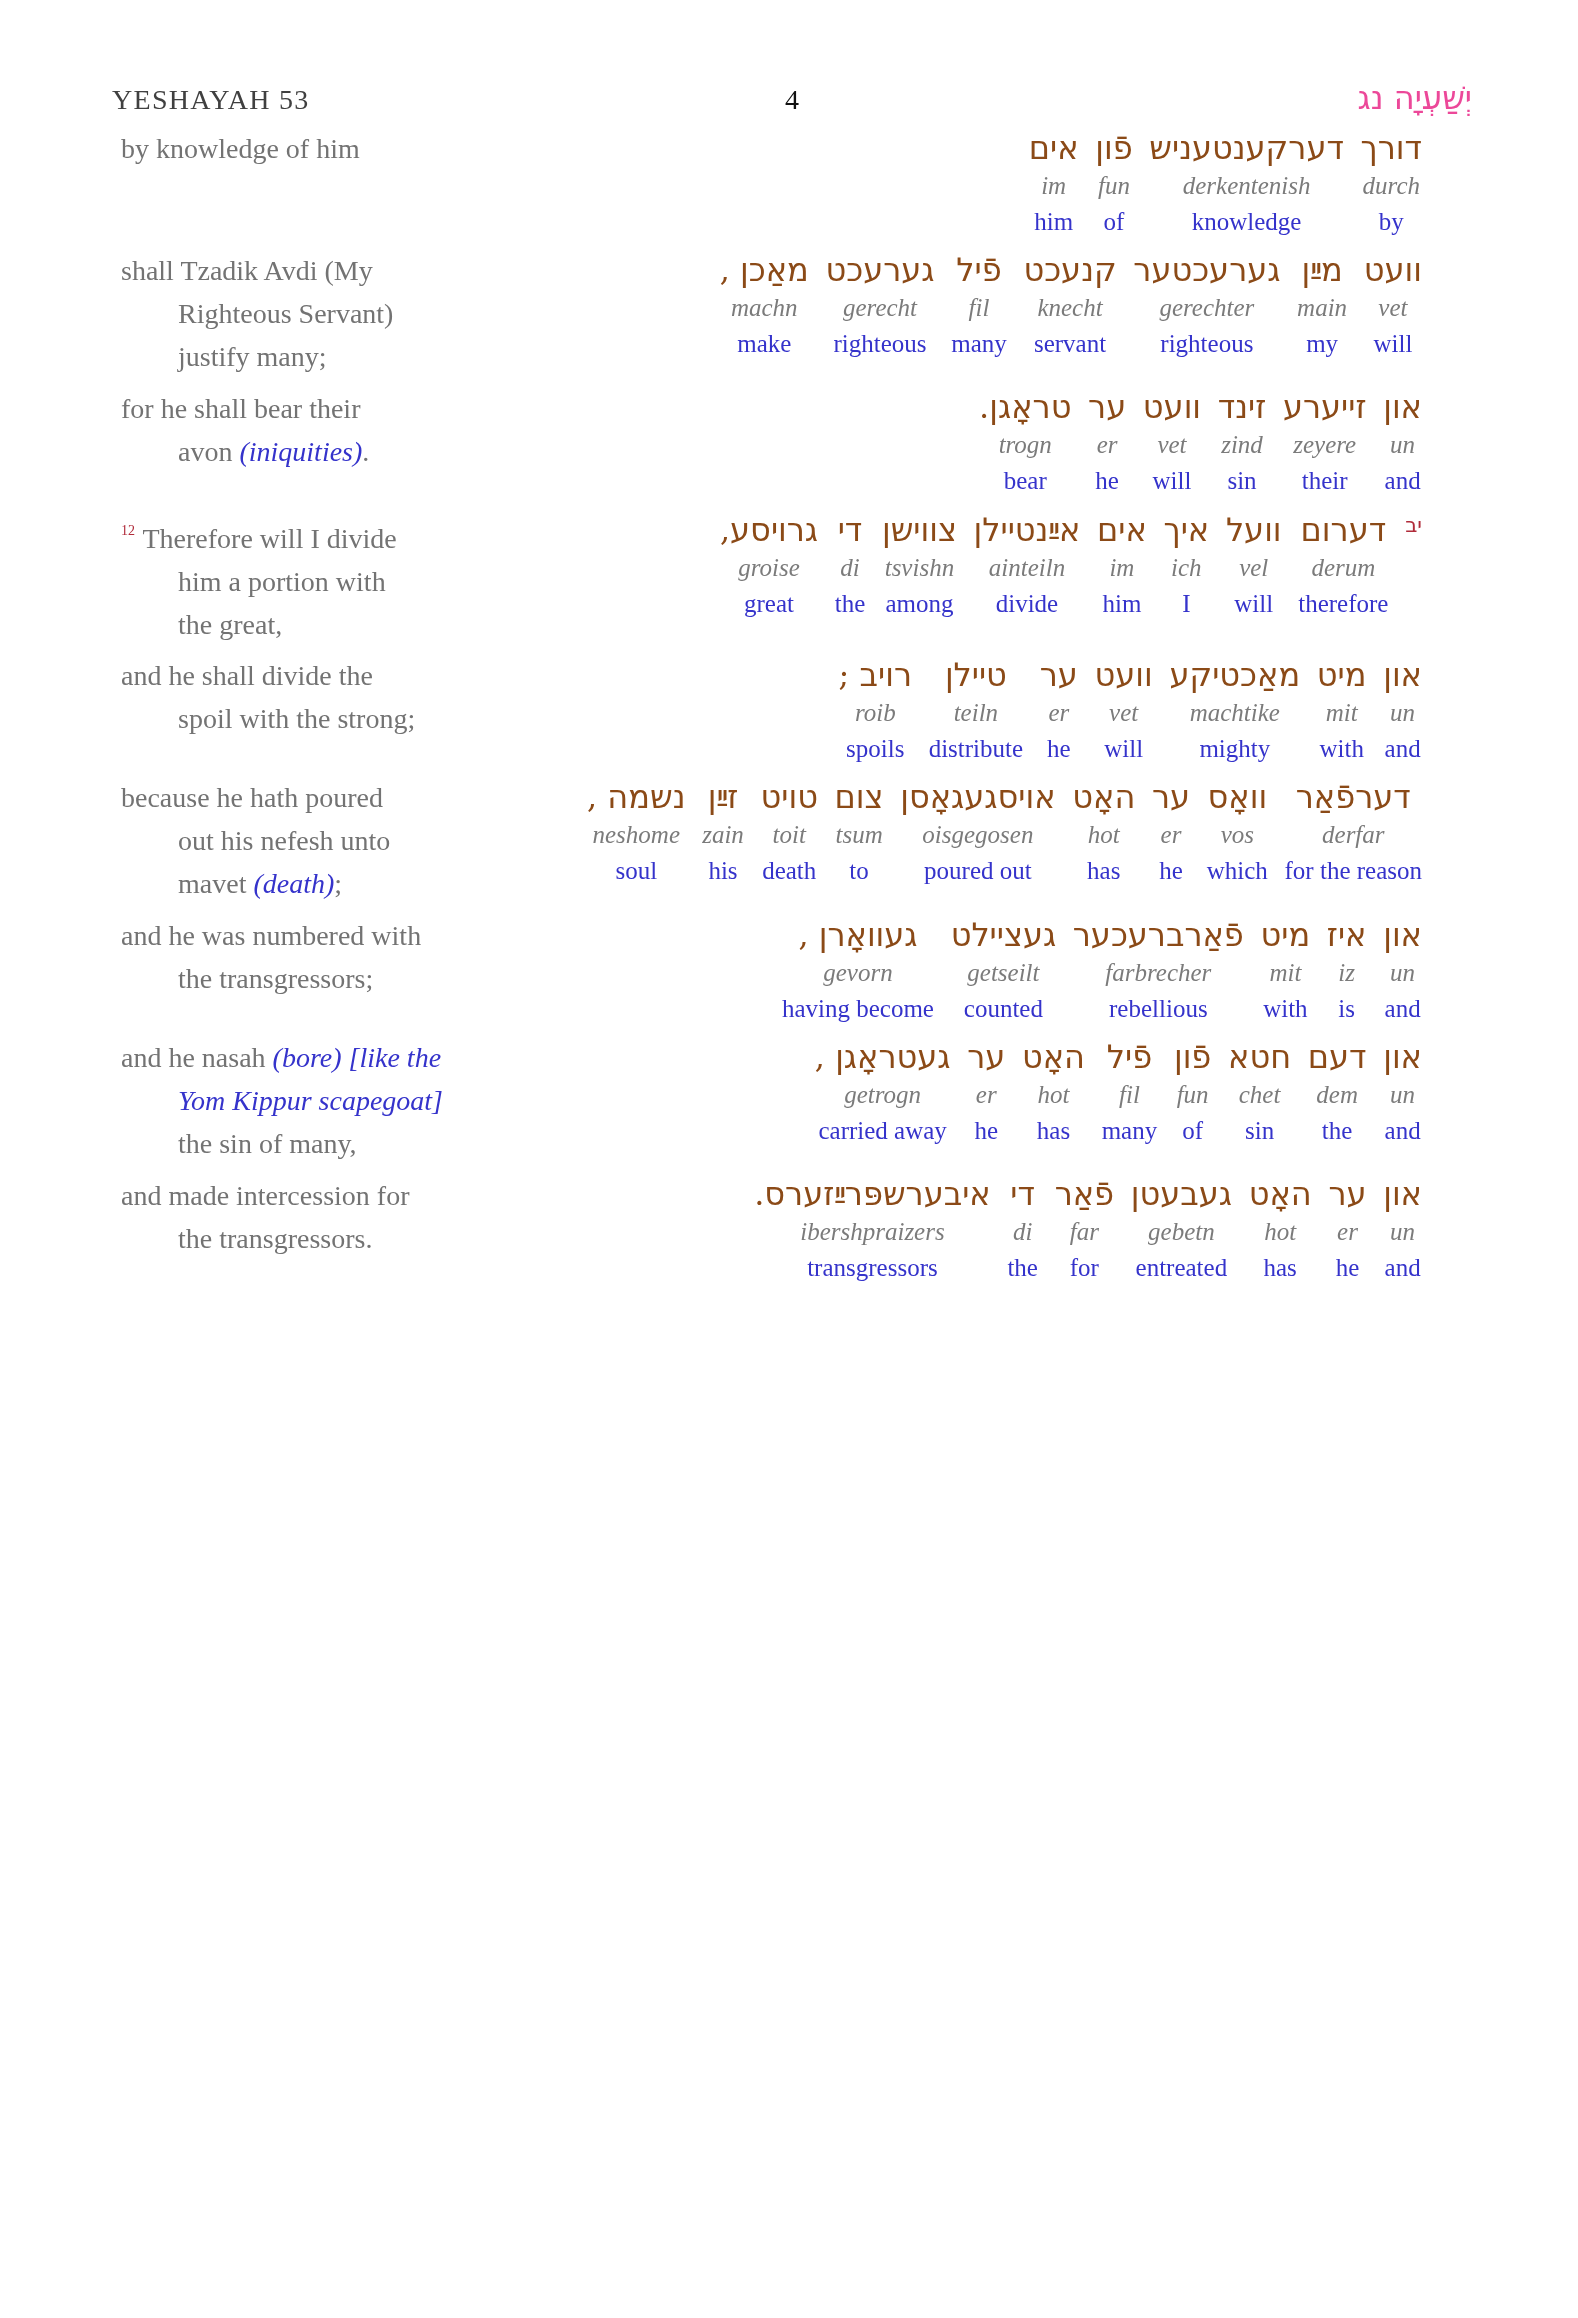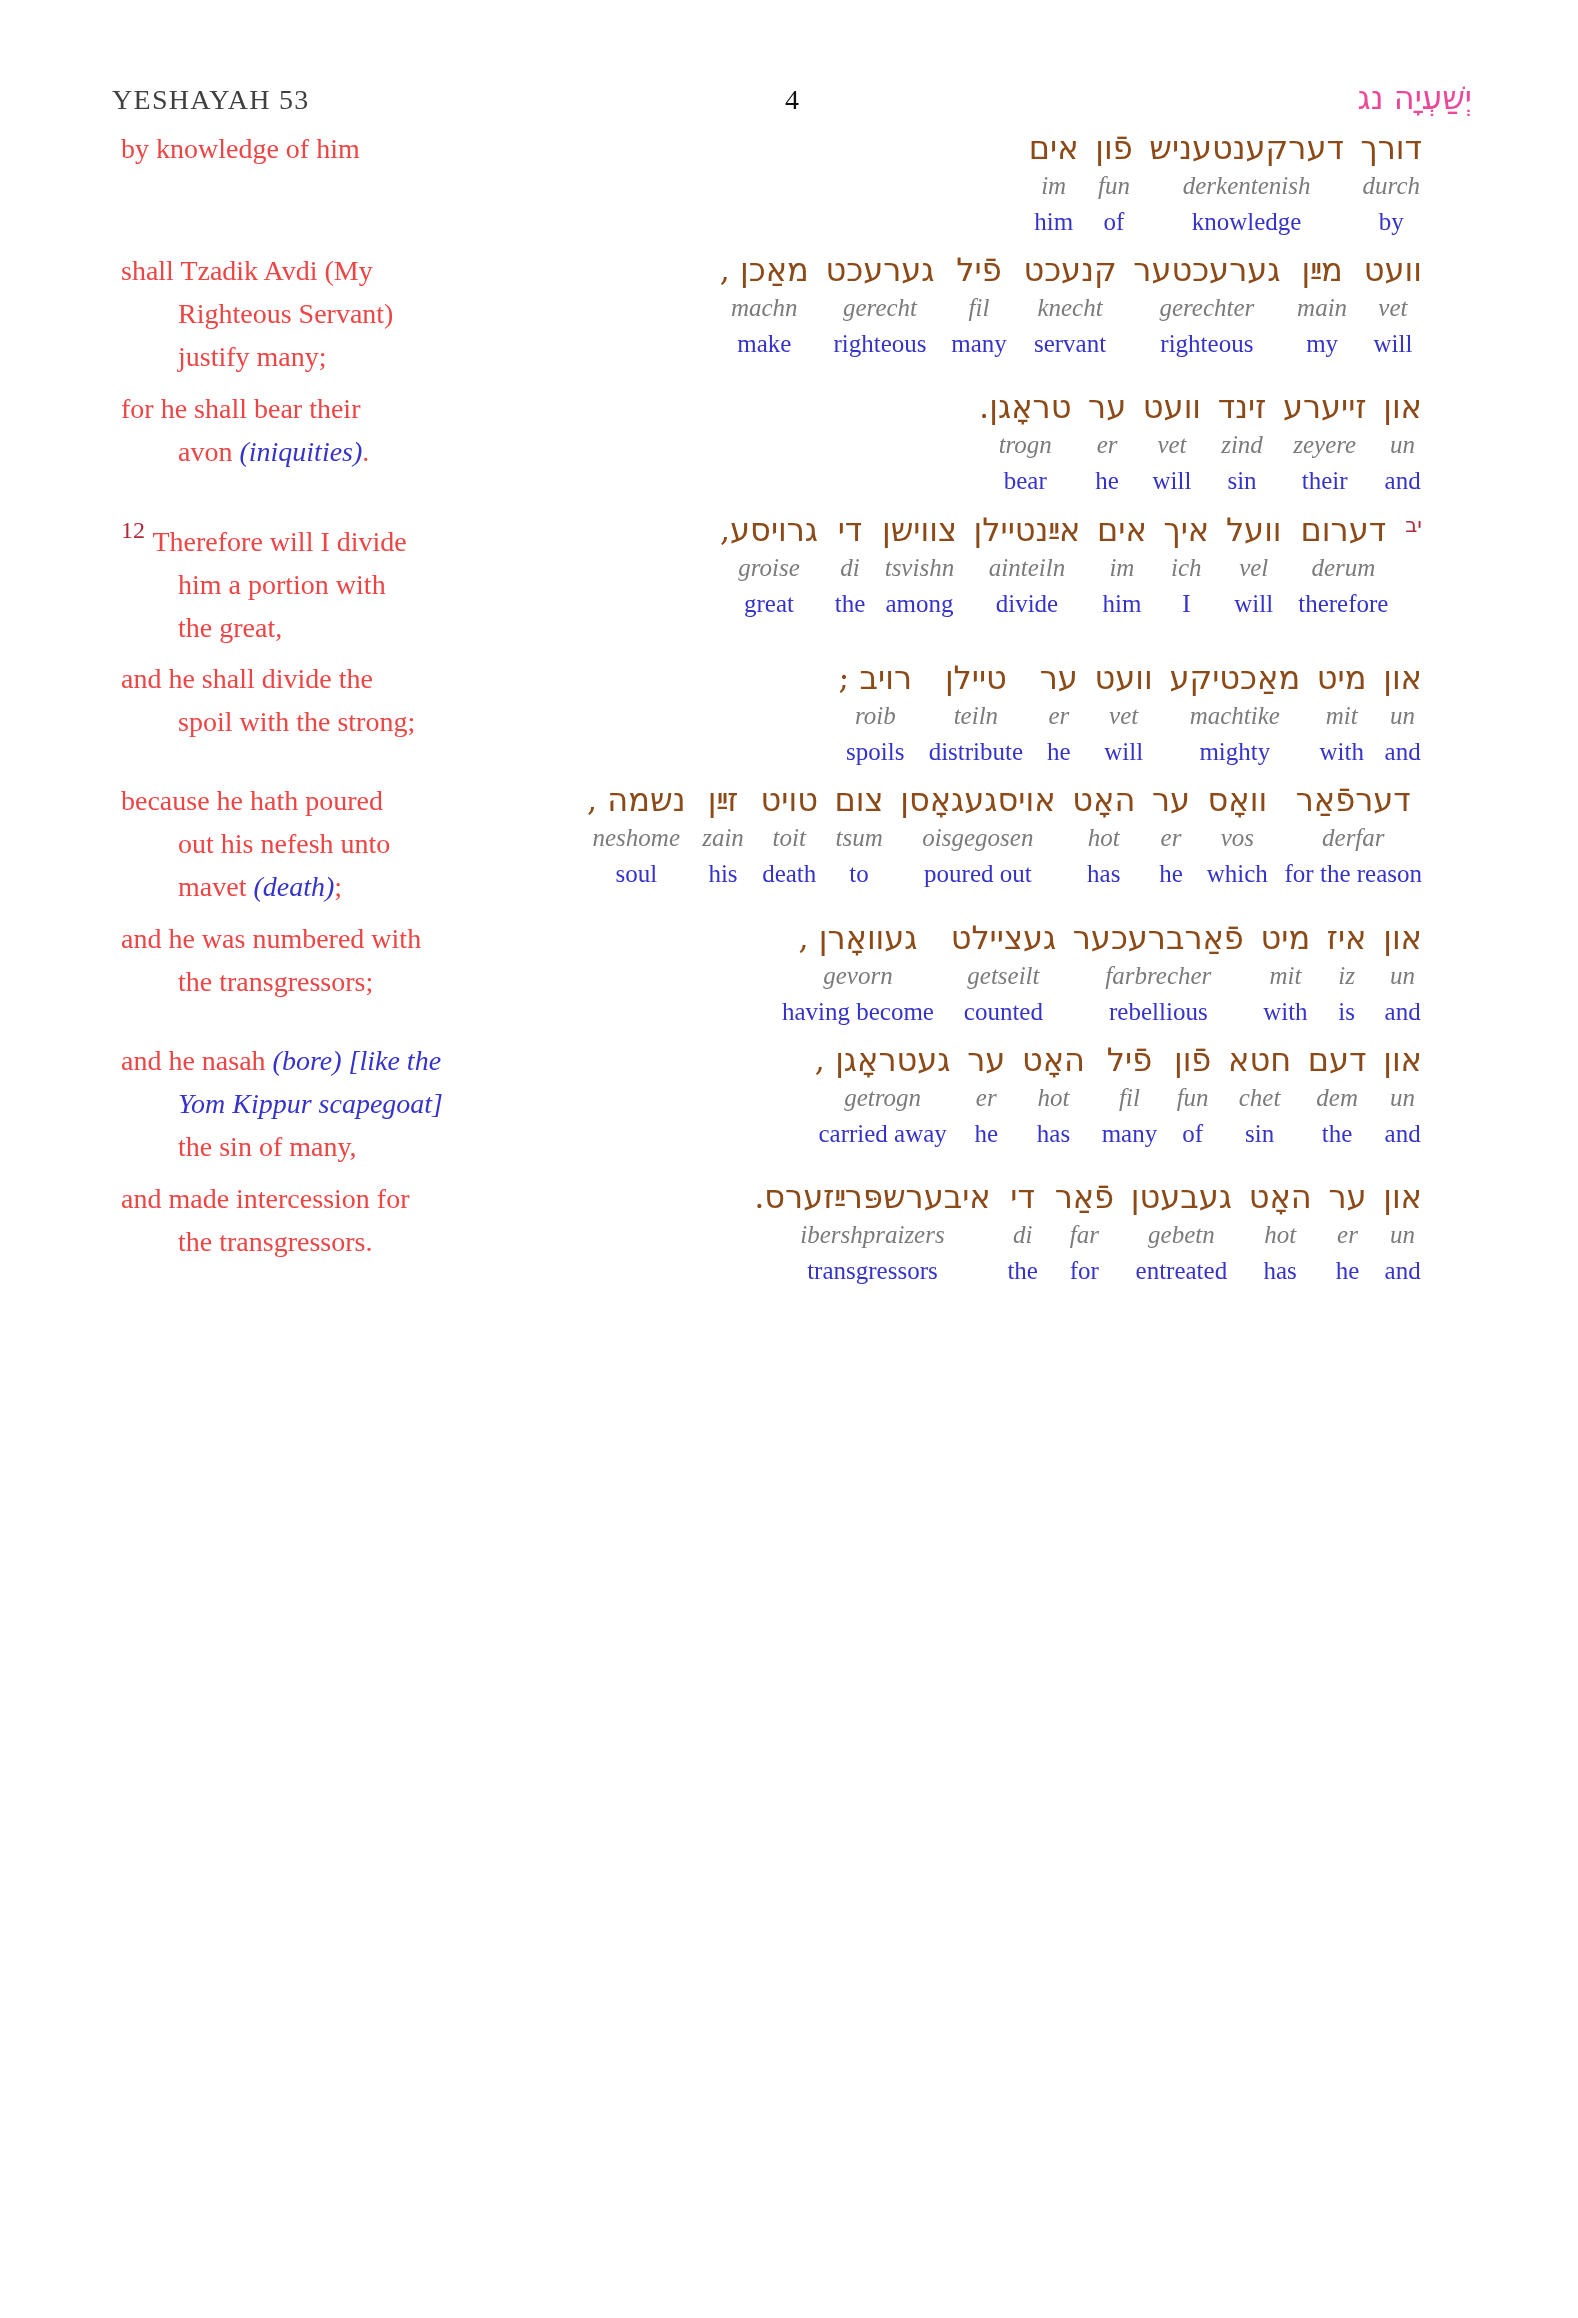--- a/index.html
+++ b/index.html
@@ -18,24 +18,24 @@
   }
   .h-left  { flex: 1; font-size: 28px; letter-spacing: 1.3px; color: #404040; white-space: nowrap; }
   .h-center{ flex: 1; text-align: center; font-size: 28px; color: #111; }
   .h-right { flex: 1; text-align: right; font-size: 32px; color: #ec4899;
              font-family: "DejaVu Serif", "DejaVu Sans", serif; direction: rtl; white-space: nowrap; }
   .main { position: absolute; top: 127px; left: 121px; width: 1301px; }
   .row { display: flex; align-items: flex-start; min-height: 114px; margin-bottom: 8.4px; }
   .left-cell { width: 461px; flex: none; font-size: 28px; line-height: 43px; color: #161616; }
   .eline { white-space: nowrap; }
   .eline.ind { padding-left: 57px; }
-  .seg.plain { color: #ef4444; }
+  .seg.plain { color: #737373; }
   .seg.gloss { color: var(--blue, #3533cb); font-style: italic; }
   .seg.versenum {
-    color: var(--red, #b02b3a); font-size: 24px;
+    color: var(--red, #b02b3a); font-size: 14px;
     vertical-align: 12.5px; margin-right: 7.5px;
   }
   .right-cell { flex: 1; direction: rtl; position: relative; padding-top: 1.7px; }
   .iblock { display: inline-flex; gap: 16.7px; align-items: flex-start; }
   .wcol { display: flex; flex-direction: column; align-items: center; }
   .wy {
     font-family: "DejaVu Serif", "DejaVu Sans", serif;
     font-size: 32px; line-height: 38px;
     color: var(--brown, #8b4a17); white-space: pre;
   }

